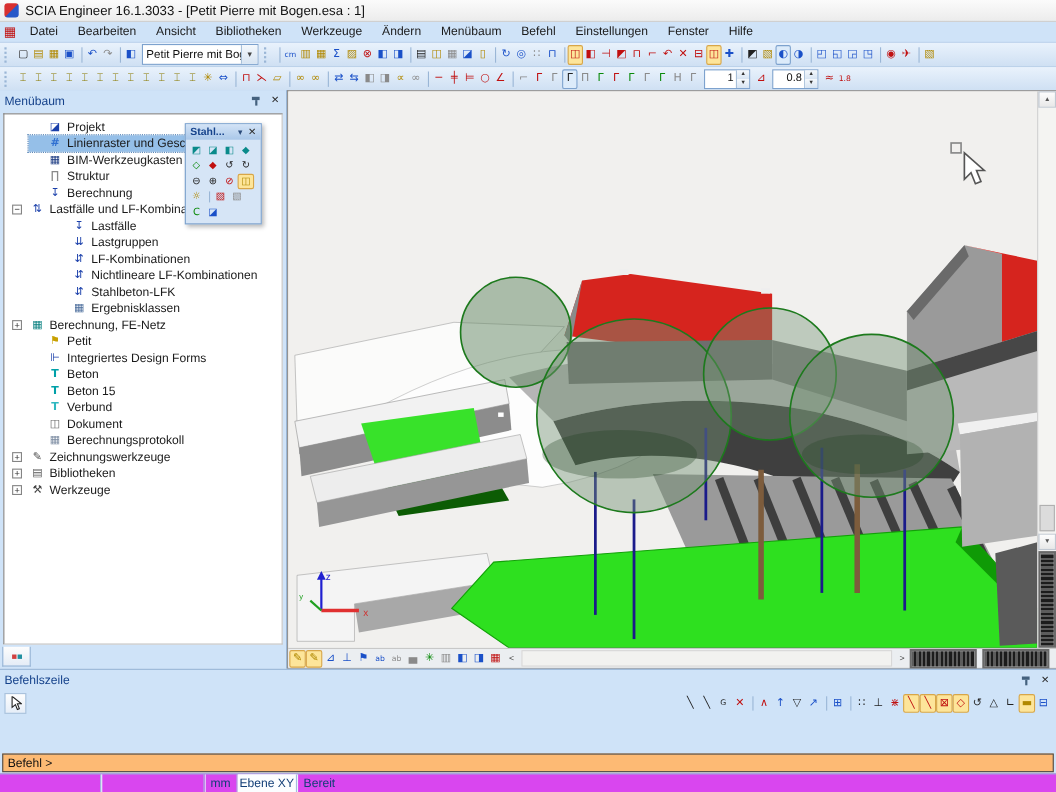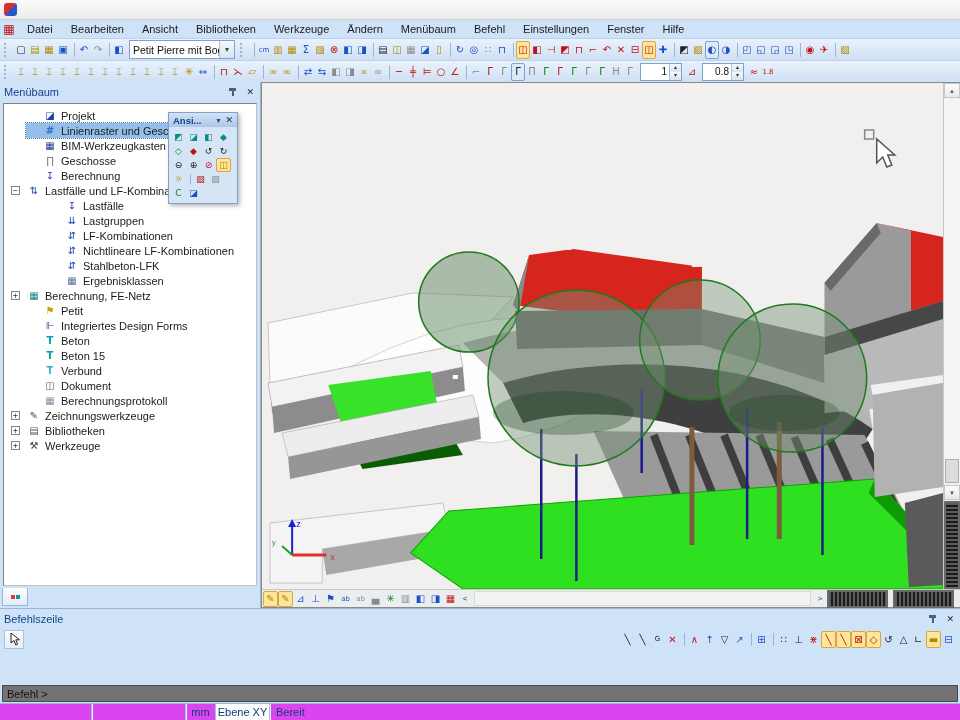--- a/index.html
+++ b/index.html
@@ -93,35 +93,36 @@
   .p-head .sp{flex:1}
   .p-body{padding:3px 2px;overflow:hidden}
   .p-body::after{content:"";display:block;clear:both}
   .nl{clear:left}
   .cmdpanel{position:absolute;left:0;right:0;bottom:16px;height:96px;background:#cfe3f8;
             border-top:1px solid #9ab6d6;box-sizing:border-box;display:flex;flex-direction:column}
   .cmd-toolbar{height:22px;display:flex;align-items:center;padding:0 4px}
   .cursor-btn{width:20px;height:19px;border:1px solid #aac2dc;background:linear-gradient(#fdfdfd,#e6eef8);
               display:flex;align-items:center;justify-content:center;padding:0}
   .spacer{flex:1}
-  .cmd-input{height:15px;margin:0 2px 2px 2px;background:#737373;border:1px solid #4a4a4a;display:flex;
+  .cmd-input{height:15px;margin:0 2px 2px 2px;background:#fdba74;border:1px solid #4a4a4a;display:flex;
              align-items:center;padding:0 4px;font-size:11px;color:#111;margin-top:auto}
   .statusbar{position:absolute;left:0;right:0;bottom:0;height:16px;background:#d946ef;border-top:1px solid #9ab6d6;
              display:flex;align-items:center;font-size:11px;color:#123e77}
   .scell{height:100%;display:flex;align-items:center;justify-content:center;border-right:1px solid #a4bedd;
          box-shadow:1px 0 0 #e8f2fc;box-sizing:border-box}
   .c1{width:92px}.c2{width:94px}.c3{width:30px}
   .c4{width:54px;background:#fbfdff}
   .c5{width:110px;justify-content:flex-start;padding-left:6px;border-right:none;box-shadow:none}
 </style>
 </head>
 <body>
 
 <div class="titlebar">
   <span class="appicon"></span>
+  <span class="title">SCIA Engineer 16.1.3033 - [Petit Pierre mit Bogen.esa : 1]</span>
 </div>
 
 <div class="menubar">
   <span class="mdiicon">▦</span>
   <div class="menuitems">
 
   <span class="mitem">Datei</span>
       <span class="mitem">Bearbeiten</span>
       <span class="mitem">Ansicht</span>
       <span class="mitem">Bibliotheken</span>
@@ -292,21 +293,21 @@
 
         <div class="trow">
           <span class="exp"></span>
           <span class="ticon" style="color:#15357f">▦</span>
           <span class="tlabel">BIM-Werkzeugkasten</span>
         </div>
 
         <div class="trow">
           <span class="exp"></span>
           <span class="ticon" style="color:#8a8a8a">∏</span>
-          <span class="tlabel">Geschosse</span>
+          <span class="tlabel">Struktur</span>
         </div>
 
         <div class="trow">
           <span class="exp"></span>
           <span class="ticon" style="color:#1a3faa">↧</span>
           <span class="tlabel">Berechnung</span>
         </div>
 
         <div class="trow hasexp">
           <span class="exp">−</span>
@@ -415,21 +416,21 @@
           <span class="ticon" style="color:#444444">⚒</span>
           <span class="tlabel">Werkzeuge</span>
         </div>
       </div>
     <div class="dock-tab">
         <i class="sq1"></i>
         <i class="sq2"></i>
       </div>
     <div class="palette">
       <div class="p-head">
-        <span>Ansi...</span>
+        <span>Stahl...</span>
         <span class="sp"></span>
         <span class="chev">▾</span>
         <span class="x">✕</span>
       </div>
       <div class="p-body">
 
       <button class="pbtn t">◩</button>
           <button class="pbtn t">◪</button>
           <button class="pbtn t">◧</button>
           <button class="pbtn t">◆</button>

